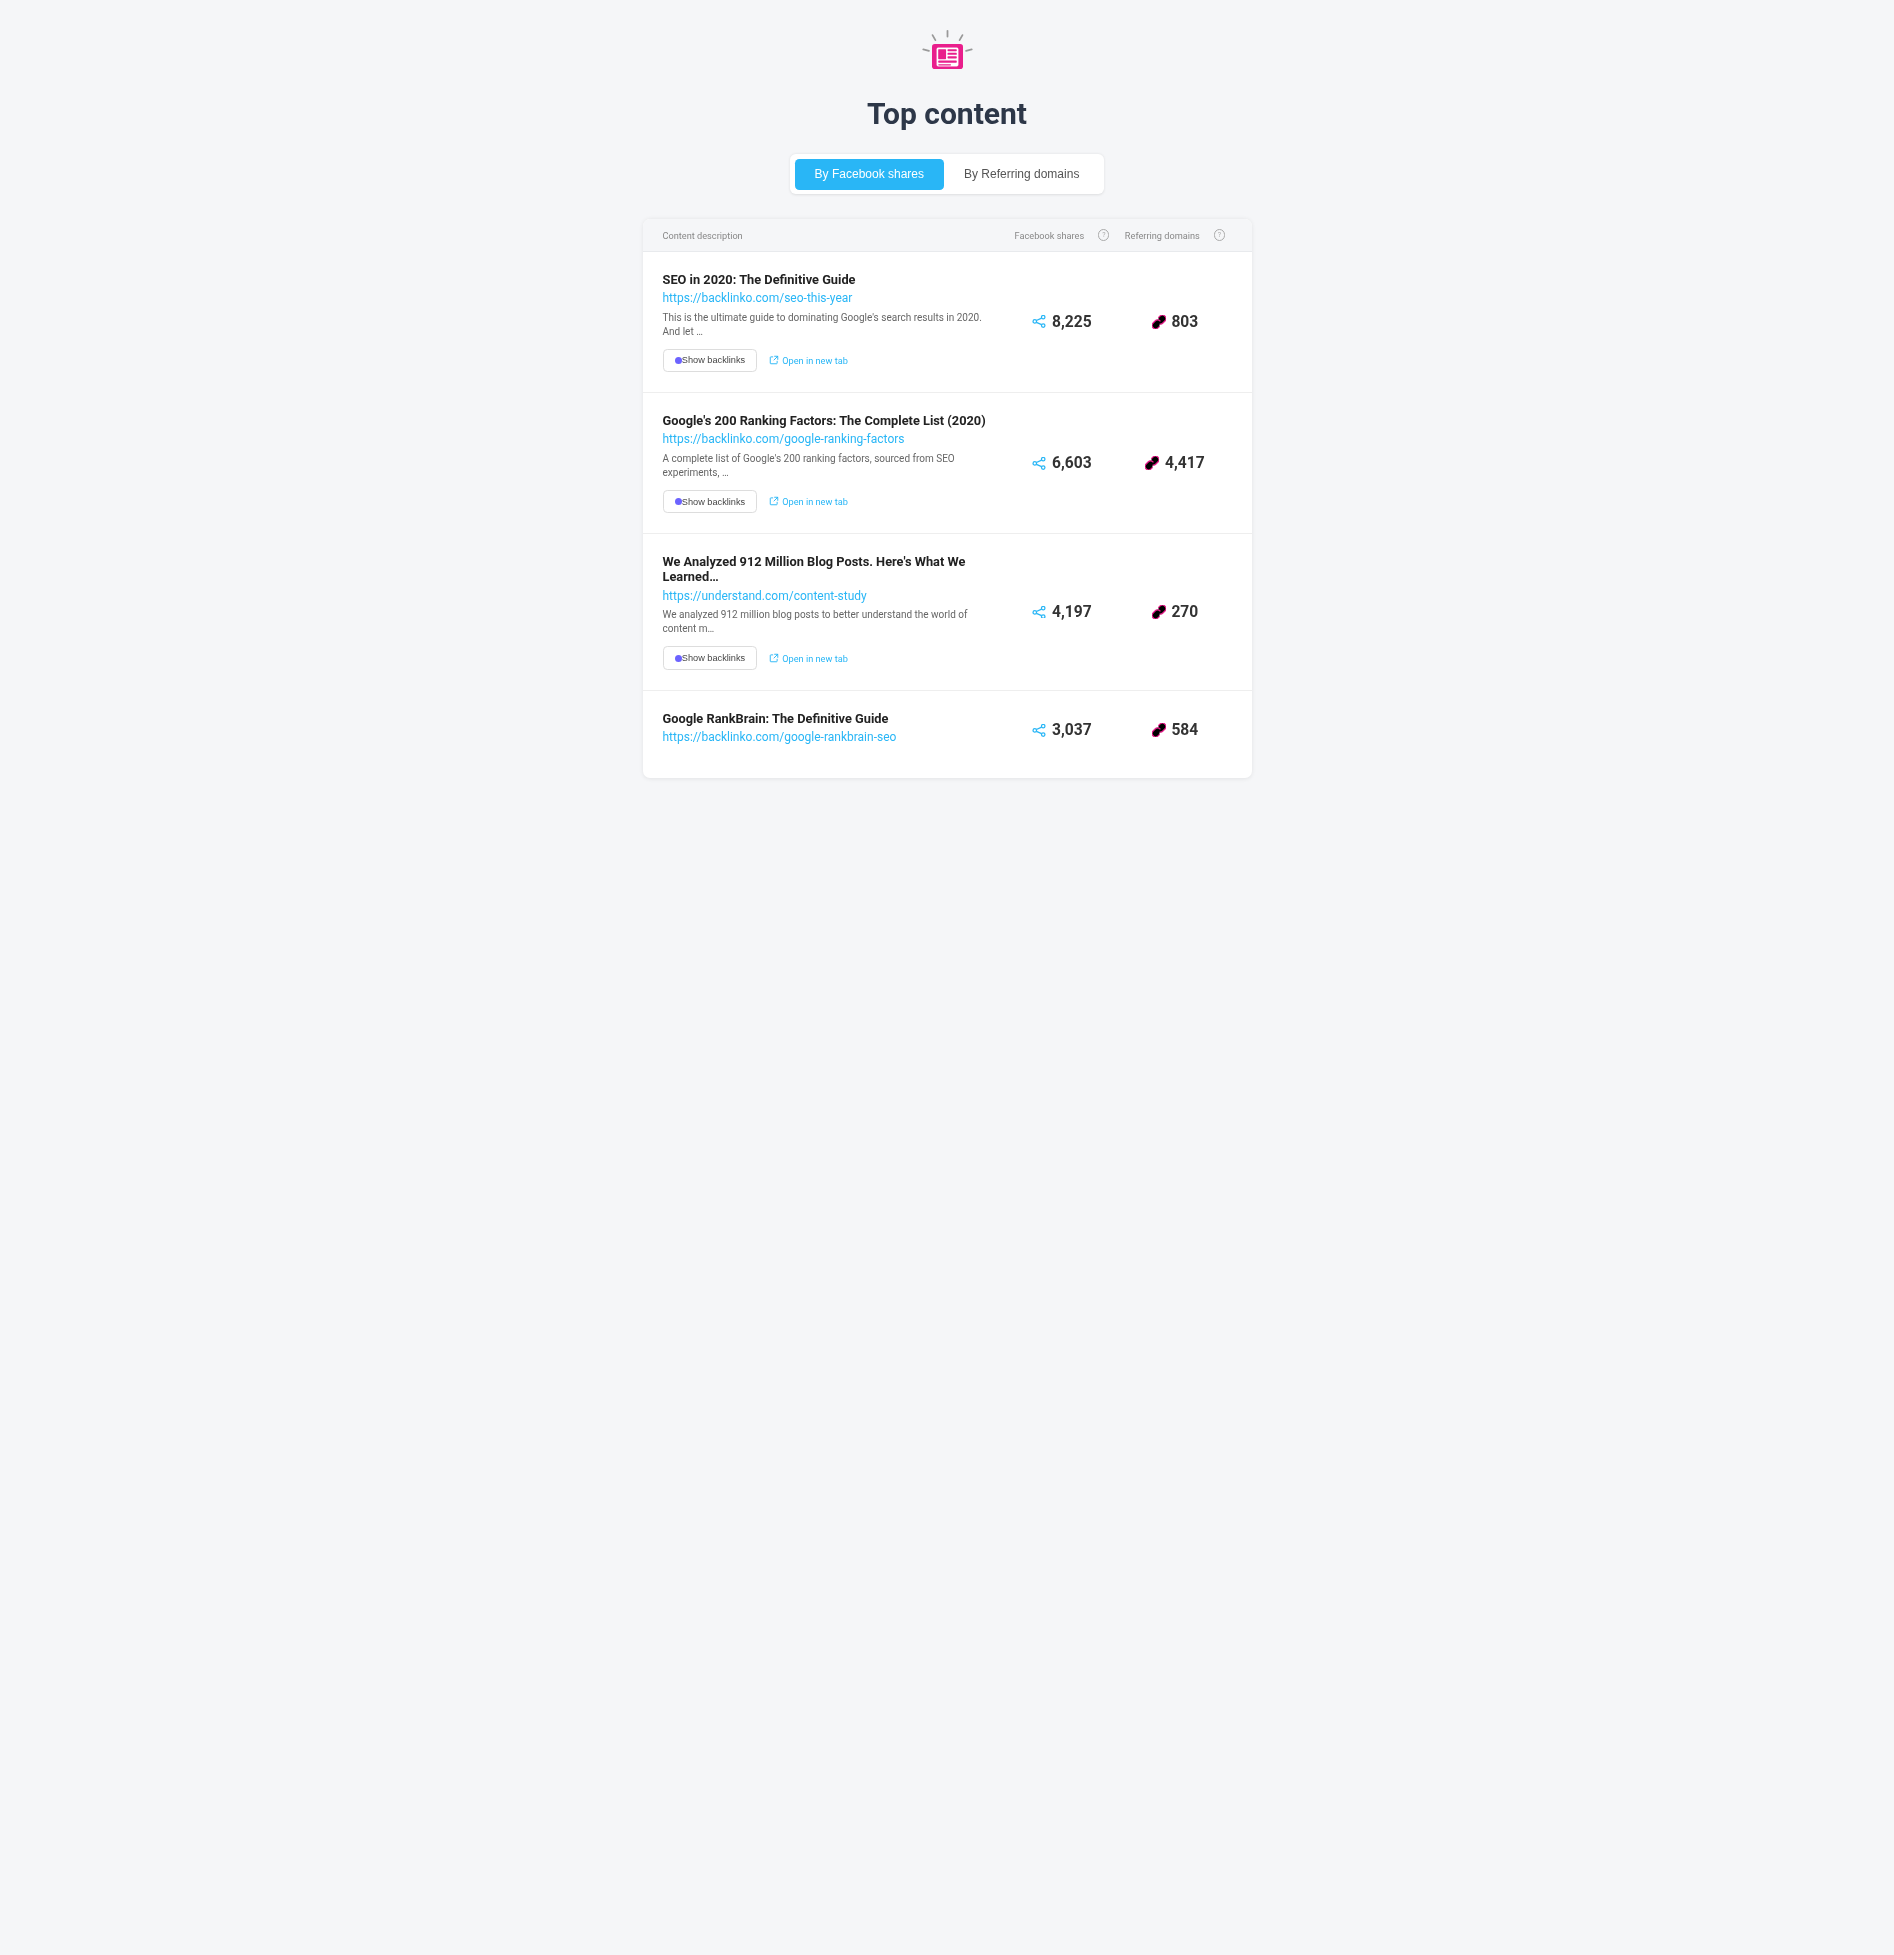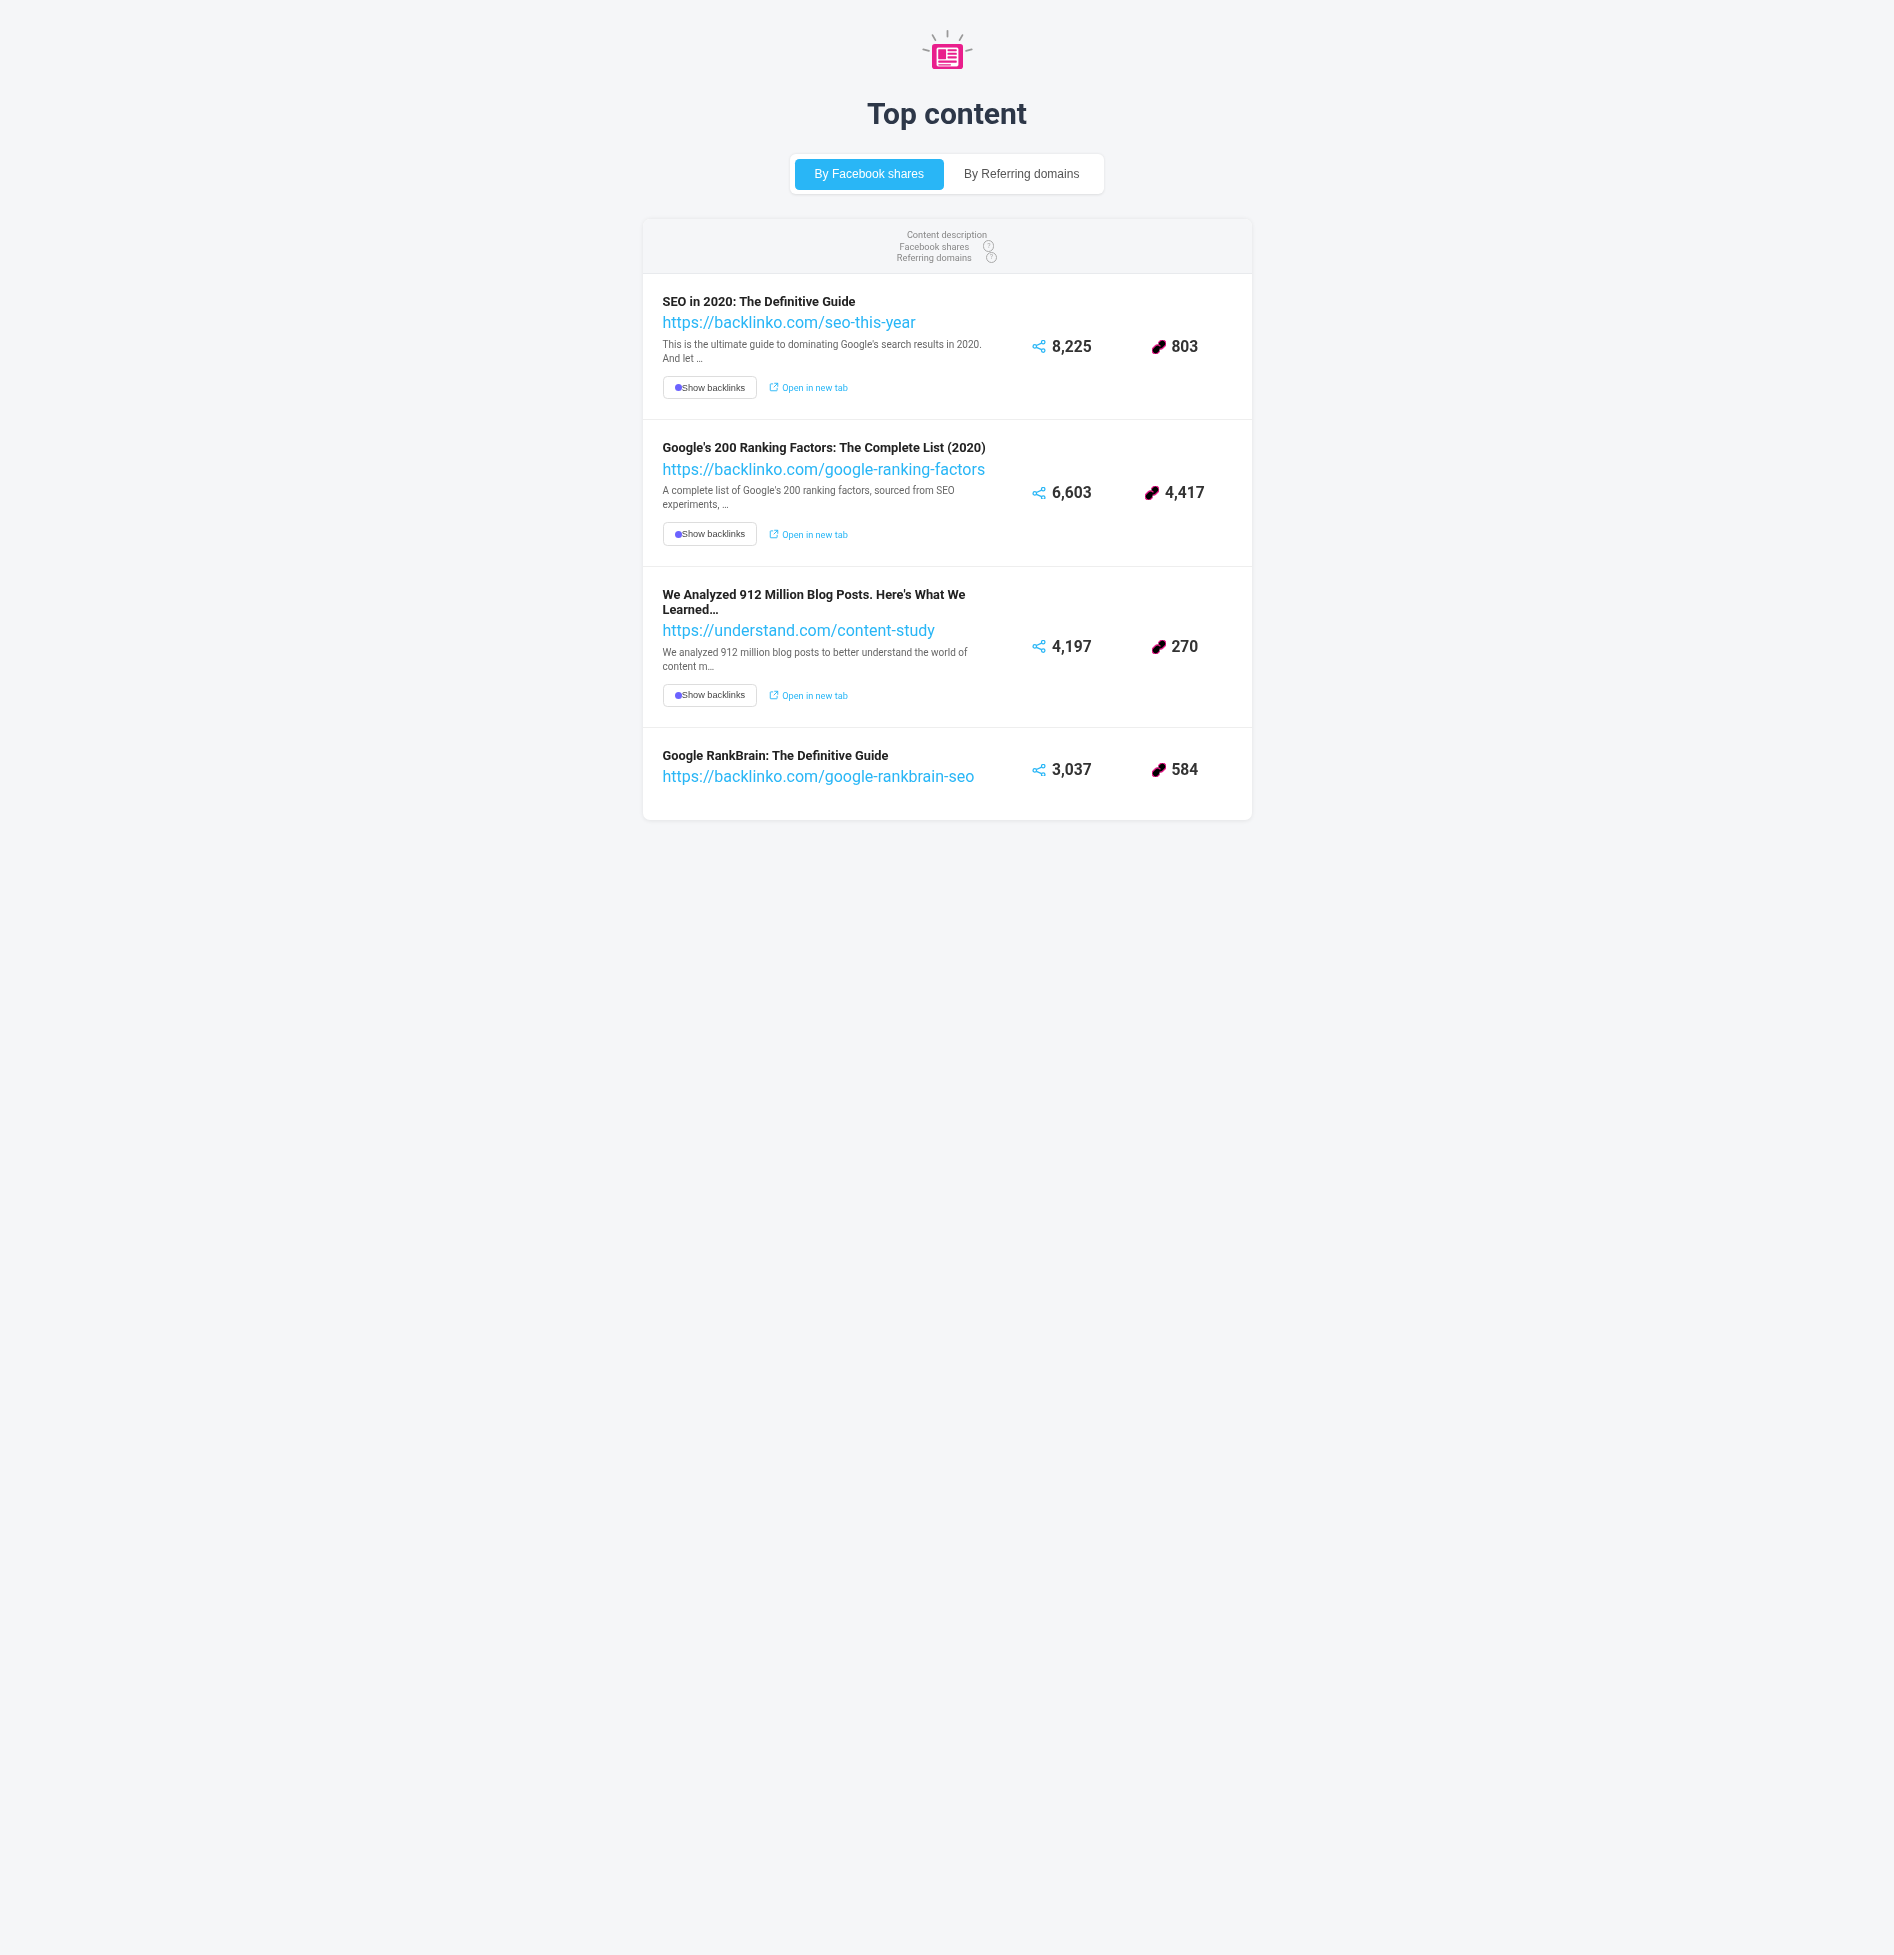--- a/index.html
+++ b/index.html
@@ -110,21 +110,20 @@
       box-shadow: 0 0.7px 4.3px rgba(0,0,0,0.08);
       overflow: hidden;
     }
 
     .table-header {
       display: flex;
       align-items: center;
       background: #f5f6f8;
       padding: 10px 20px;
       border-bottom: 0.7px solid #e8eaed;
-      flex-direction: column;
     }
 
     .col-description {
       flex: 1;
       font-size: 9.2px;
       color: #888;
     }
 
     .col-fb-shares, .col-referring {
       width: 113px;
@@ -168,21 +167,21 @@
     }
 
     .row-title {
       font-size: 12.8px;
       font-weight: 700;
       color: #222;
       margin-bottom: 4.3px;
     }
 
     .row-url {
-      font-size: 16px;
+      font-size: 12px;
       color: #29b6f6;
       text-decoration: none;
       margin-bottom: 5.7px;
       display: block;
     }
 
     .row-excerpt {
       font-size: 10px;
       color: #666;
       margin-bottom: 10px;

